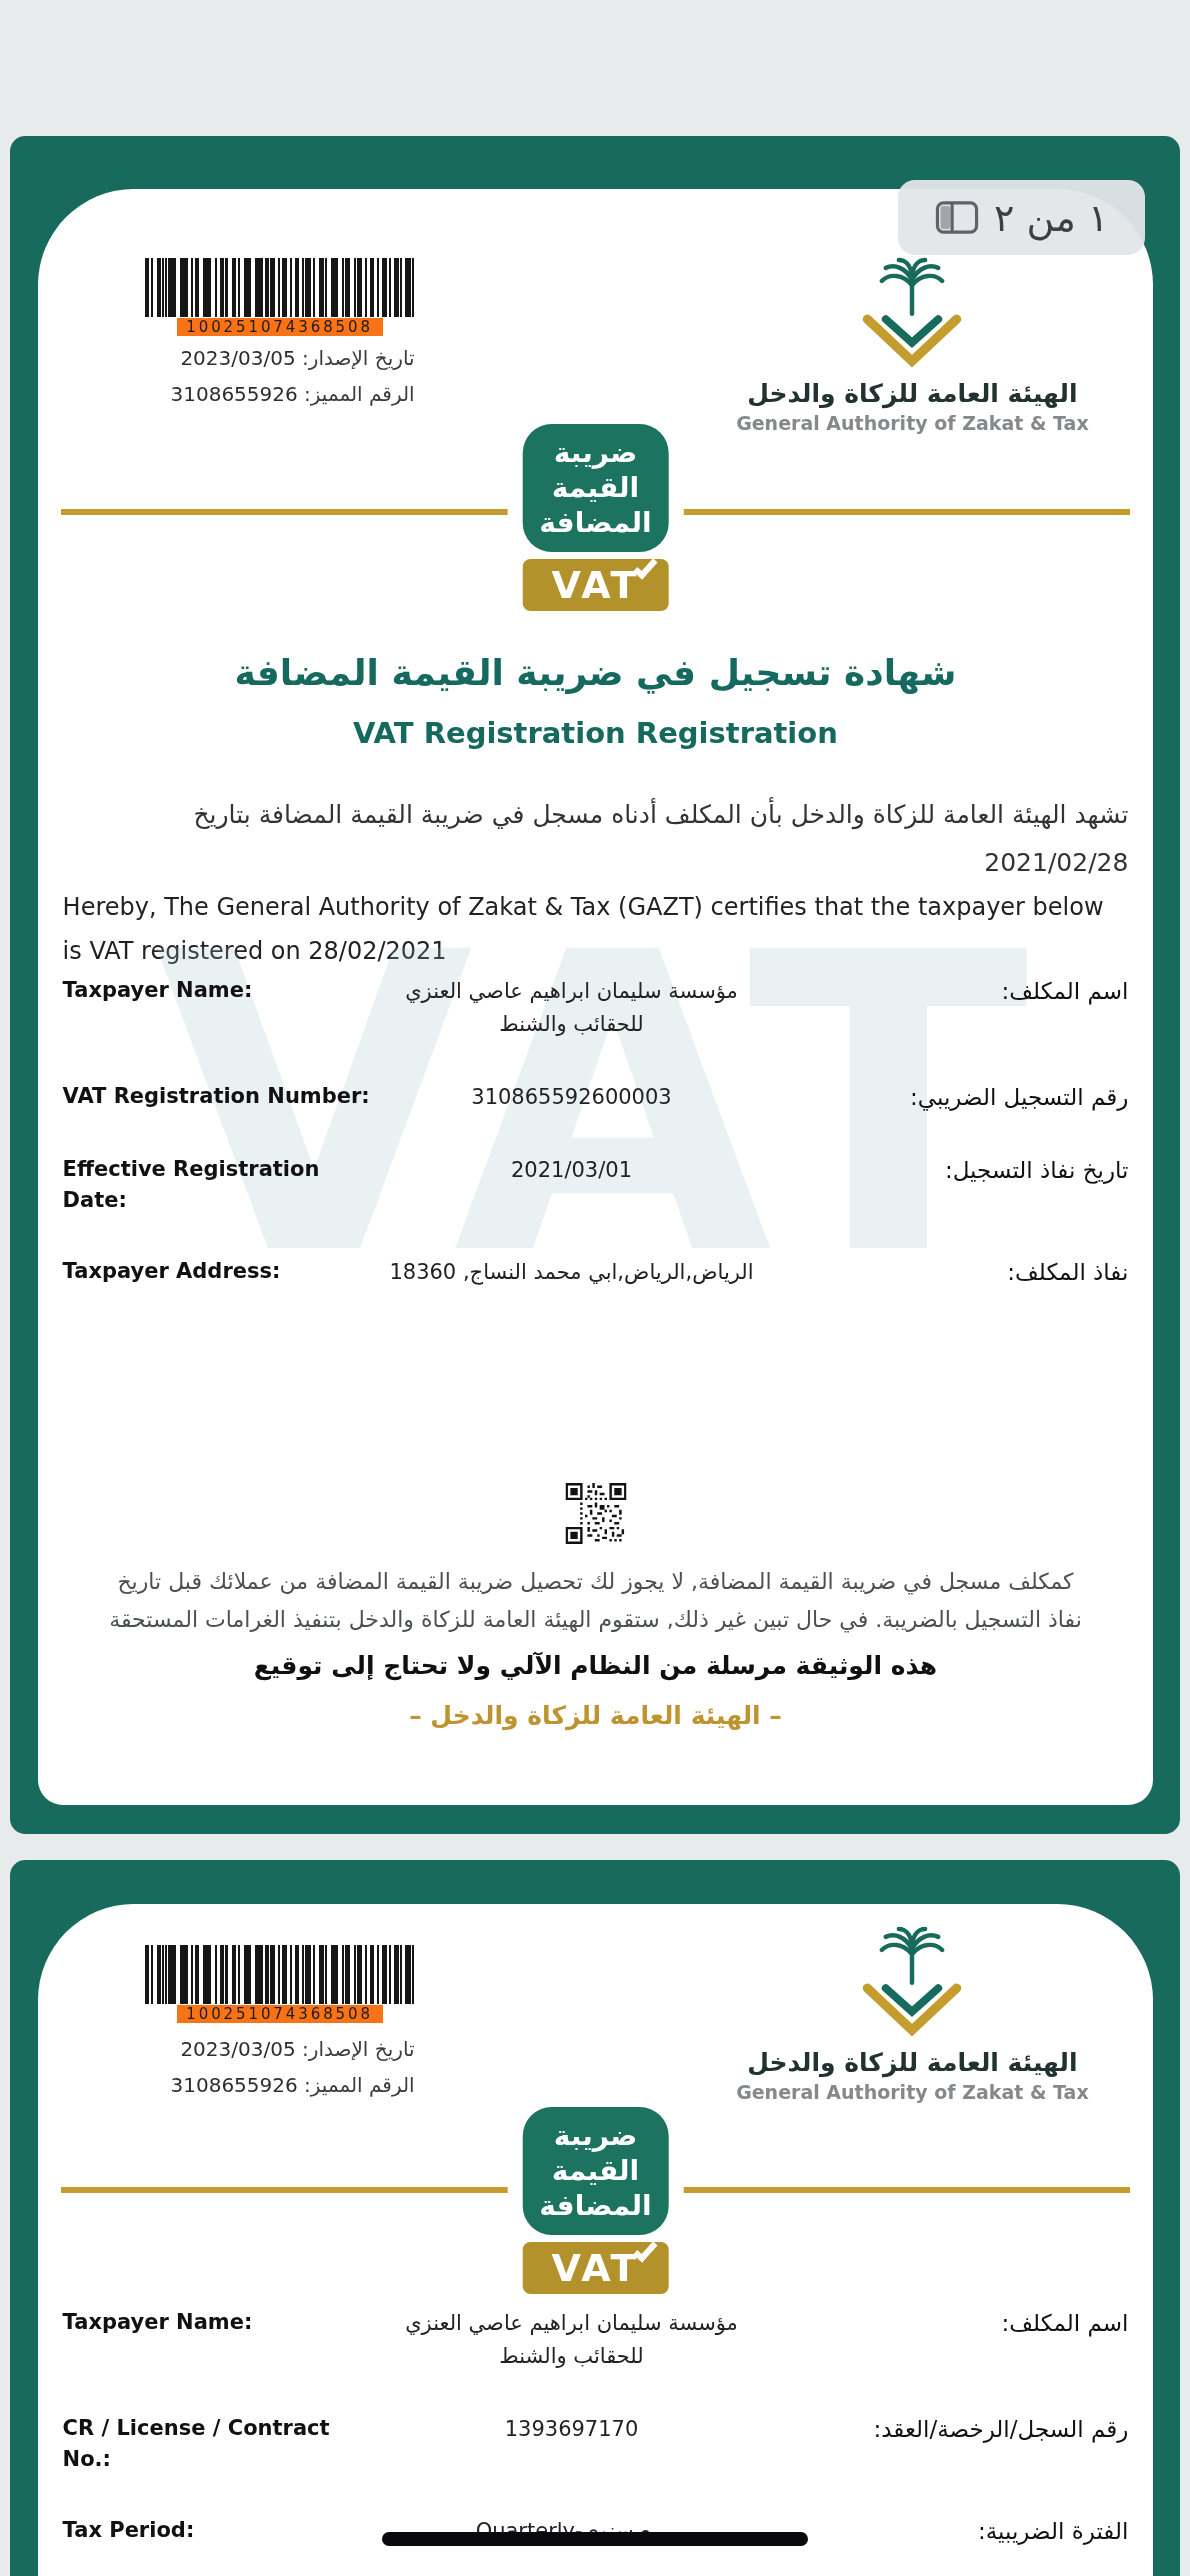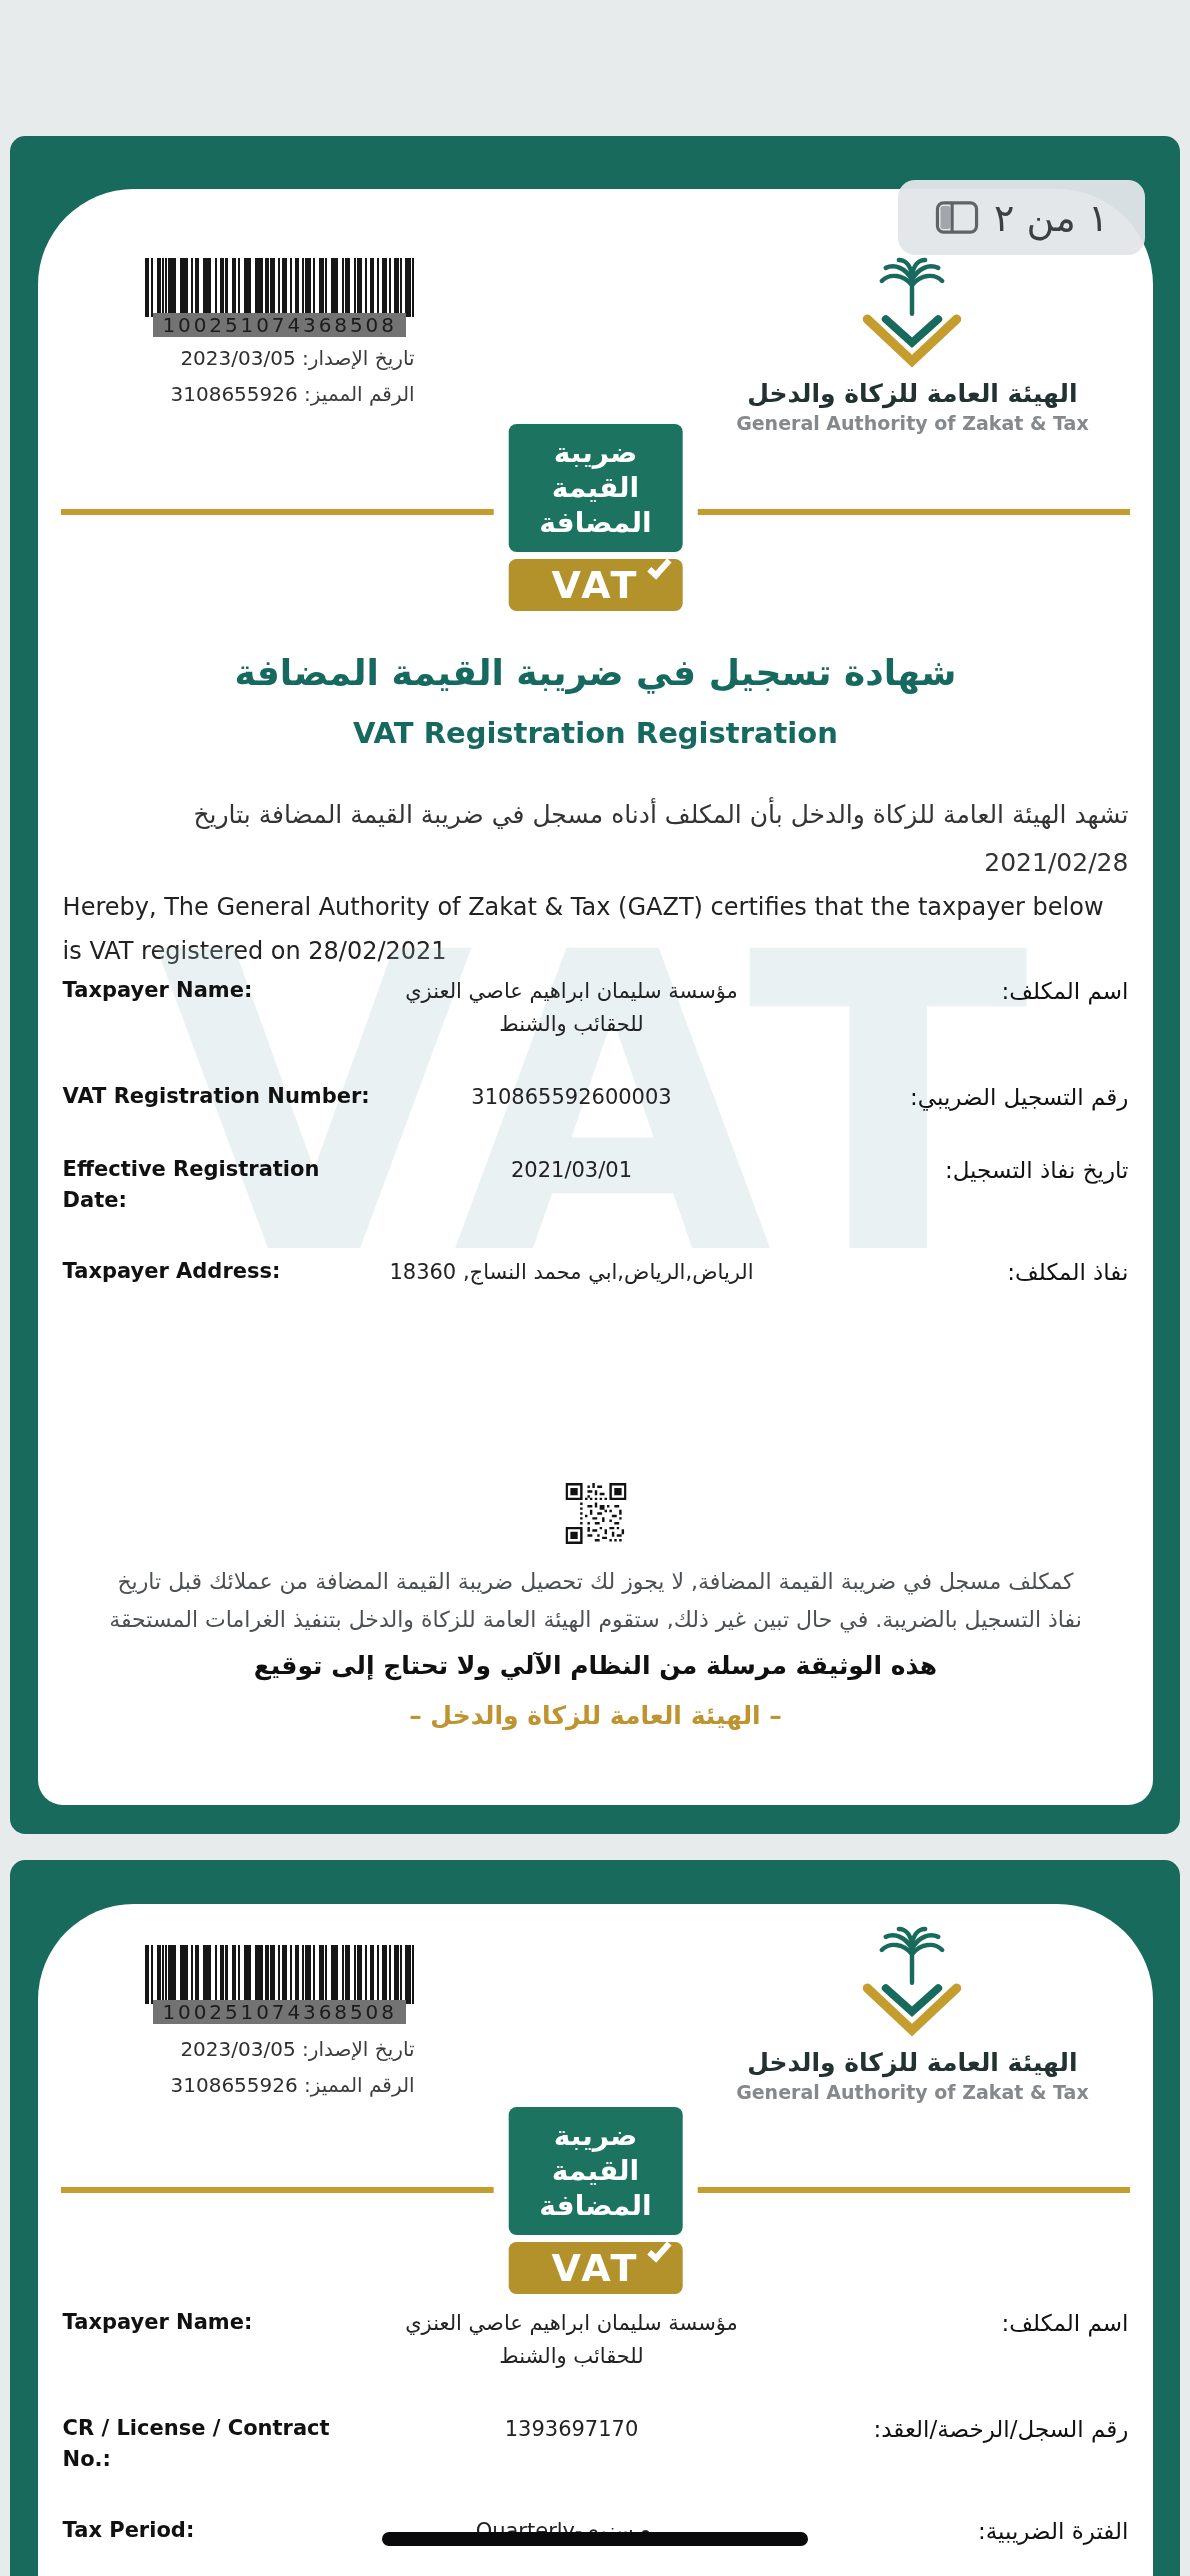--- a/index.html
+++ b/index.html
@@ -21,36 +21,36 @@
   
   .barcode-wrap { position:absolute; left:107px; top:69px; width:270px; text-align:center; }
   .barcode {
     height:59px; background-color:#fff;
     background-image:
       repeating-linear-gradient(90deg,#161616 0 1.9px,transparent 1.9px 5.8px),
       repeating-linear-gradient(90deg,#161616 0 3.8px,transparent 3.8px 12.5px),
       repeating-linear-gradient(90deg,#161616 0 1.9px,transparent 1.9px 20px);
   }
   .bc-num { position:relative; display:inline-block; margin-top:-11.5px; padding:0 9.6px;
-    background:#737373; font-size:20px; letter-spacing:2.9px; color:#1c1c1c; }
+    background:#f97316; font-size:15px; letter-spacing:2.9px; color:#1c1c1c; }
 
   .dates { position:absolute; left:107px; top:151px; width:270px; direction:rtl;
     text-align:right; font-size:20px; line-height:36px; color:#3c3c3c; }
   .dates .v { color:#2e2e2e; }
 
   .gazt { position:absolute; right:59px; top:67px; width:364px; text-align:center; }
   .emblem { width:134px; height:113px; }
   .gazt-ar { font-size:25px; font-weight:bold; color:#223230; margin-top:5.8px; direction:rtl; }
   .gazt-en { font-size:19px; font-weight:bold; color:#85898c; margin-top:3.8px; }
 
   .gold-line { position:absolute; left:23px; right:23px; top:320px; height:5.8px; background:#c59d2f; z-index:1; }
 
   .vat-logo { position:absolute; left:50%; transform:translateX(-50%); top:225px;
     background:#fff; padding:9.6px 15.3px; z-index:2; text-align:center; }
-  .vat-green { width:174px; background:#1b7360; border-radius:8px; color:#fff;
+  .vat-green { width:146px; background:#1b7360; border-radius:29px; color:#fff;
     font-weight:bold; font-size:28px; line-height:35px; padding:11.5px 0; direction:rtl; }
   .vat-gold { position:relative; margin-top:7.7px; background:#b3922c; border-radius:7.7px;
     color:#fff; font-weight:bold; font-size:38px; height:52px; line-height:52px; letter-spacing:2.9px; }
   .vat-check { position:absolute; right:11.5px; top:1.9px; width:23px; height:11.5px;
     border-left:6.7px solid #fff; border-bottom:6.7px solid #fff; transform:rotate(-48deg); }
 
   
   .title-ar { position:absolute; top:463px; left:0; right:0; text-align:center;
     font-size:36px; font-weight:bold; color:#15695e; direction:rtl; }
   .title-en { position:absolute; top:527px; left:0; right:0; text-align:center;

